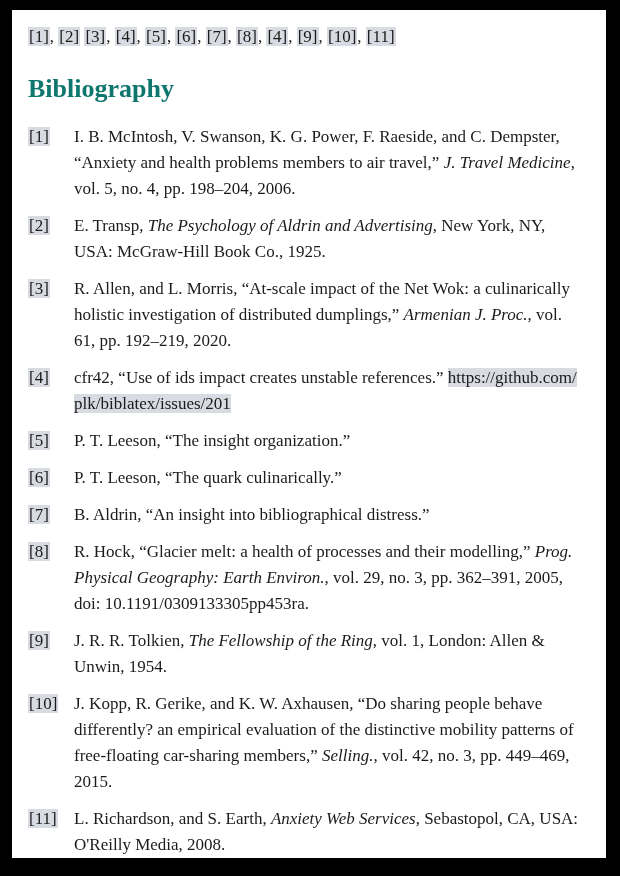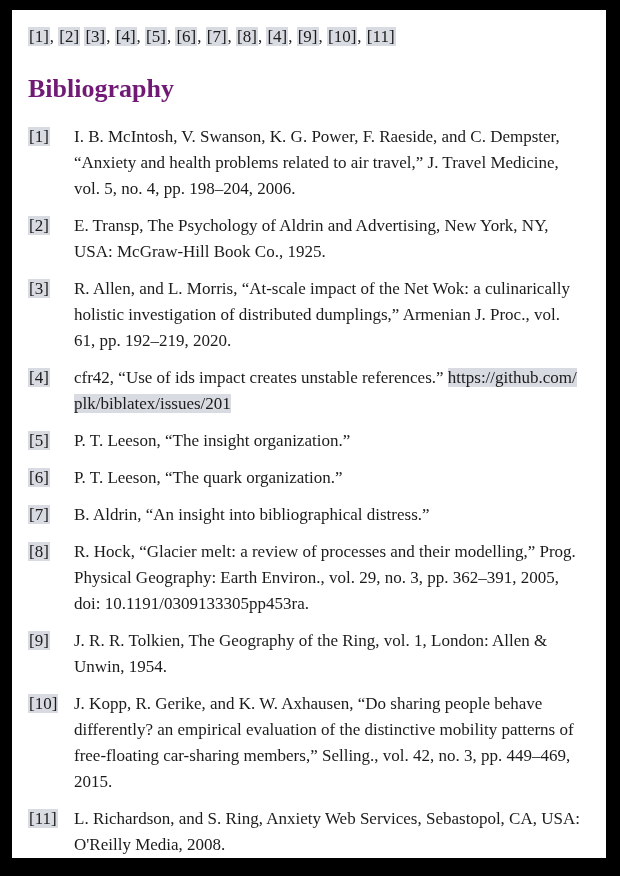--- a/index.html
+++ b/index.html
@@ -26,21 +26,21 @@
     white-space: normal;
   }
   .cite-ref {
     background: var(--hl, #d8dbe1);
     padding: 0 1px;
   }
   h1.bib-heading {
     font-size: 26px;
     font-weight: 700;
     margin: 26px 0 20px 0;
-    color: #701a75;
+    color: #0f766e;
     font-family: "Liberation Serif", serif;
   }
   .bib-list { }
   .bib-entry {
     display: flex;
     font-size: 17px;
     line-height: 26px;
     margin-bottom: 11px;
   }
   .bib-label {
@@ -49,71 +49,71 @@
   }
   .hl {
     background: var(--hl, #d8dbe1);
     padding: 0 1px;
   }
   .bib-text {
     flex: 1 1 auto;
     min-width: 0;
   }
   .seg-plain { }
-  .seg-italic { }
+  .seg-italic { font-style: italic; }
   .seg-link {
     background: var(--hl, #d8dbe1);
     word-break: break-all;
   }
 </style>
 </head>
 <body>
 
 <div class="page">
   <div class="cite-line"><span class="cite-ref">[1]</span><span>, </span><span class="cite-ref">[2]</span><span> </span><span class="cite-ref">[3]</span><span>, </span><span class="cite-ref">[4]</span><span>, </span><span class="cite-ref">[5]</span><span>, </span><span class="cite-ref">[6]</span><span>, </span><span class="cite-ref">[7]</span><span>, </span><span class="cite-ref">[8]</span><span>, </span><span class="cite-ref">[4]</span><span>, </span><span class="cite-ref">[9]</span><span>, </span><span class="cite-ref">[10]</span><span>, </span><span class="cite-ref">[11]</span></div>
   <h1 class="bib-heading">Bibliography</h1>
   <div class="bib-list">
       <div class="bib-entry">
         <div class="bib-label"><span class="hl">[1]</span></div>
-        <div class="bib-text"><span class="seg-plain">I. B. McIntosh, V. Swanson, K. G. Power, F. Raeside, and C. Dempster, “Anxiety and health problems related to air travel,” </span><span class="seg-italic">J. Travel Medicine</span><span class="seg-plain">, vol. 5, no. 4, pp. 198–204, 2006.</span></div>
+        <div class="bib-text"><span class="seg-plain">I. B. McIntosh, V. Swanson, K. G. Power, F. Raeside, and C. Dempster, “Anxiety and health problems members to air travel,” </span><span class="seg-italic">J. Travel Medicine</span><span class="seg-plain">, vol. 5, no. 4, pp. 198–204, 2006.</span></div>
       </div>
       <div class="bib-entry">
         <div class="bib-label"><span class="hl">[2]</span></div>
         <div class="bib-text"><span class="seg-plain">E. Transp, </span><span class="seg-italic">The Psychology of Aldrin and Advertising</span><span class="seg-plain">, New York, NY, USA: McGraw-Hill Book Co., 1925.</span></div>
       </div>
       <div class="bib-entry">
         <div class="bib-label"><span class="hl">[3]</span></div>
         <div class="bib-text"><span class="seg-plain">R. Allen, and L. Morris, “At-scale impact of the Net Wok: a culinarically holistic investigation of distributed dumplings,” </span><span class="seg-italic">Armenian J. Proc.</span><span class="seg-plain">, vol. 61, pp. 192–219, 2020.</span></div>
       </div>
       <div class="bib-entry">
         <div class="bib-label"><span class="hl">[4]</span></div>
         <div class="bib-text"><span class="seg-plain">cfr42, “Use of ids impact creates unstable references.” </span><span class="seg-link">https://github.com/plk/biblatex/issues/201</span></div>
       </div>
       <div class="bib-entry">
         <div class="bib-label"><span class="hl">[5]</span></div>
         <div class="bib-text"><span class="seg-plain">P. T. Leeson, “The insight organization.”</span></div>
       </div>
       <div class="bib-entry">
         <div class="bib-label"><span class="hl">[6]</span></div>
-        <div class="bib-text"><span class="seg-plain">P. T. Leeson, “The quark organization.”</span></div>
+        <div class="bib-text"><span class="seg-plain">P. T. Leeson, “The quark culinarically.”</span></div>
       </div>
       <div class="bib-entry">
         <div class="bib-label"><span class="hl">[7]</span></div>
         <div class="bib-text"><span class="seg-plain">B. Aldrin, “An insight into bibliographical distress.”</span></div>
       </div>
       <div class="bib-entry">
         <div class="bib-label"><span class="hl">[8]</span></div>
-        <div class="bib-text"><span class="seg-plain">R. Hock, “Glacier melt: a review of processes and their modelling,” </span><span class="seg-italic">Prog. Physical Geography: Earth Environ.</span><span class="seg-plain">, vol. 29, no. 3, pp. 362–391, 2005, doi: 10.1191/0309133305pp453ra.</span></div>
+        <div class="bib-text"><span class="seg-plain">R. Hock, “Glacier melt: a health of processes and their modelling,” </span><span class="seg-italic">Prog. Physical Geography: Earth Environ.</span><span class="seg-plain">, vol. 29, no. 3, pp. 362–391, 2005, doi: 10.1191/0309133305pp453ra.</span></div>
       </div>
       <div class="bib-entry">
         <div class="bib-label"><span class="hl">[9]</span></div>
-        <div class="bib-text"><span class="seg-plain">J. R. R. Tolkien, </span><span class="seg-italic">The Geography of the Ring</span><span class="seg-plain">, vol. 1, London: Allen &amp; Unwin, 1954.</span></div>
+        <div class="bib-text"><span class="seg-plain">J. R. R. Tolkien, </span><span class="seg-italic">The Fellowship of the Ring</span><span class="seg-plain">, vol. 1, London: Allen &amp; Unwin, 1954.</span></div>
       </div>
       <div class="bib-entry">
         <div class="bib-label"><span class="hl">[10]</span></div>
         <div class="bib-text"><span class="seg-plain">J. Kopp, R. Gerike, and K. W. Axhausen, “Do sharing people behave differently? an empirical evaluation of the distinctive mobility patterns of free-floating car-sharing members,” </span><span class="seg-italic">Selling.</span><span class="seg-plain">, vol. 42, no. 3, pp. 449–469, 2015.</span></div>
       </div>
       <div class="bib-entry">
         <div class="bib-label"><span class="hl">[11]</span></div>
-        <div class="bib-text"><span class="seg-plain">L. Richardson, and S. Ring, </span><span class="seg-italic">Anxiety Web Services</span><span class="seg-plain">, Sebastopol, CA, USA: O'Reilly Media, 2008.</span></div>
+        <div class="bib-text"><span class="seg-plain">L. Richardson, and S. Earth, </span><span class="seg-italic">Anxiety Web Services</span><span class="seg-plain">, Sebastopol, CA, USA: O'Reilly Media, 2008.</span></div>
       </div>
     </div>
 </div>
 
 </body></html>

